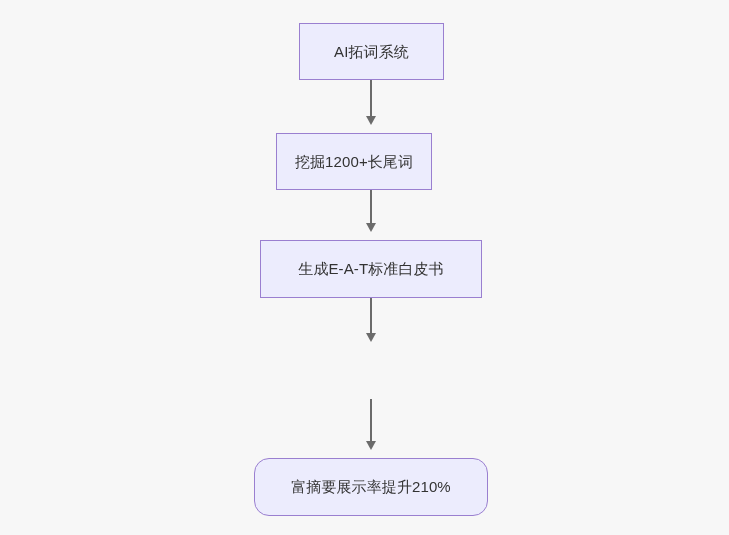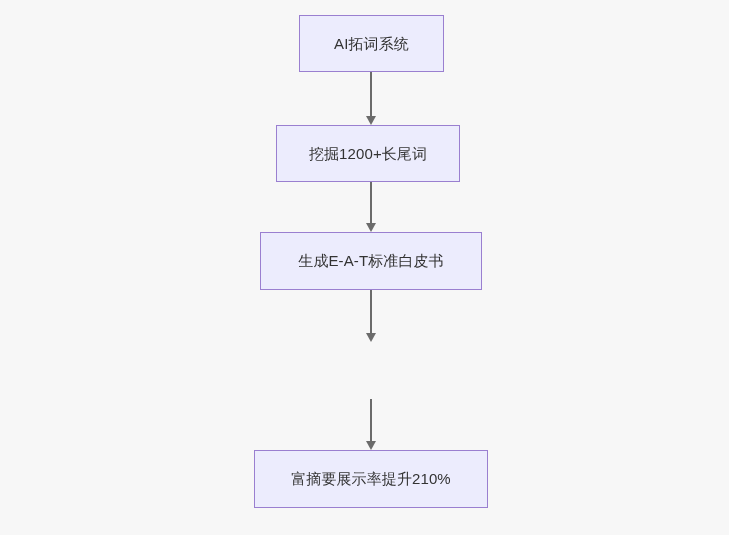--- a/index.html
+++ b/index.html
@@ -23,34 +23,35 @@
   
   .node {
     position: absolute;
     box-sizing: border-box;
     background: #ececfd;
     border: 1.6px solid #9a7fd0;
     display: flex;
     align-items: center;
     justify-content: center;
     z-index: 2;
+    margin-top: 8px;
   }
   .node-label {
     font-size: 15px;
     line-height: 1.3;
     color: #333333;
     white-space: nowrap;
     letter-spacing: 0.1px;
   }
 
   .node-1 { left: 299px; top: 15px;  width: 145px; height: 57px; }
-  .node-2 { left: 276px; top: 125px; width: 184px; height: 57px; }
+  .node-2 { left: 276px; top: 125px; width: 156px; height: 57px; }
   .node-3 { left: 260px; top: 232px; width: 222px; height: 58px; }
   .node-4 { left: 264px; top: 342px; width: 215px; height: 57px; }
-  .node-5 { left: 254px; top: 450px; width: 234px; height: 58px; }
+  .node-5 { left: 254px; top: 450px; width: 234px; height: 58px; border-radius: 15px; }
 
   
   .edge {
     position: absolute;
     left: 370px;
     width: 2px;
     background: #6b6b6b;
     z-index: 1;
   }
   .edge-1 { top: 72px;  height: 45px; }

